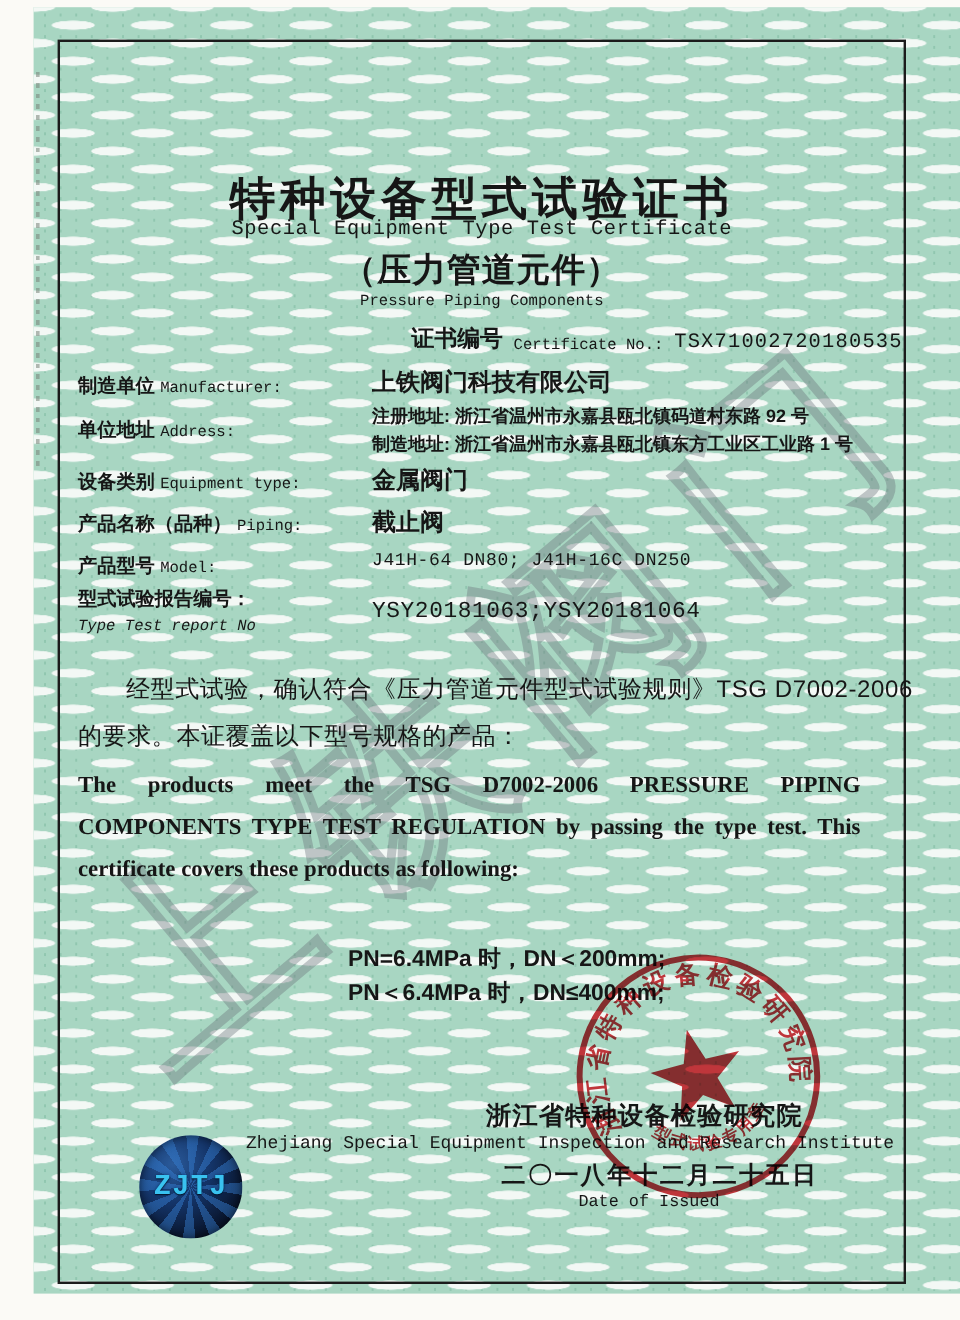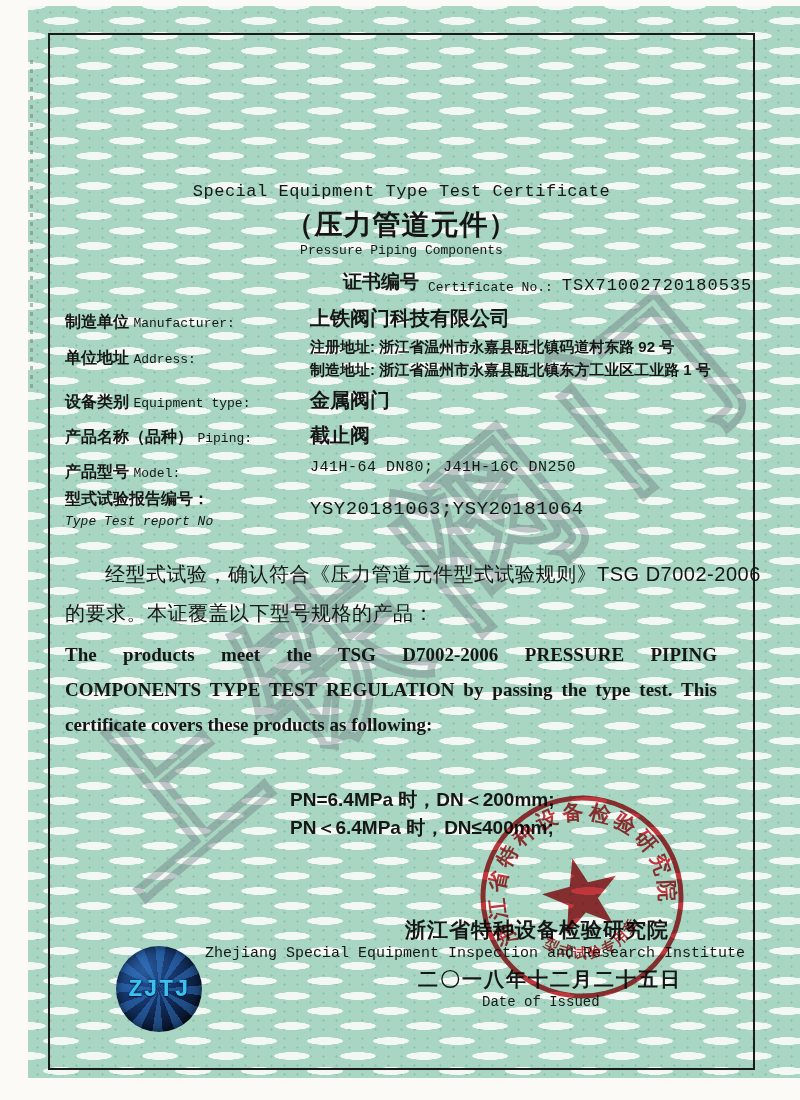--- a/index.html
+++ b/index.html
@@ -79,20 +79,21 @@
 <body>
 
 <div class="page">
   <div class="paper"></div>
   <div class="edge-marks"></div>
 
   <div class="watermark">上铁阀门</div>
 
   <div class="frame"></div>
 
+  <div class="abs center-band title-cn">特种设备型式试验证书</div>
   <div class="abs center-band title-en mono">Special Equipment Type Test Certificate</div>
   <div class="abs center-band sub-cn">（压力管道元件）</div>
   <div class="abs center-band sub-en mono">Pressure Piping Components</div>
 
   <div class="abs certno-row">
     <span class="lcn">证书编号</span>
     <span class="len mono">Certificate No.:</span>
     <span class="val mono">TSX71002720180535</span>
   </div>
 

